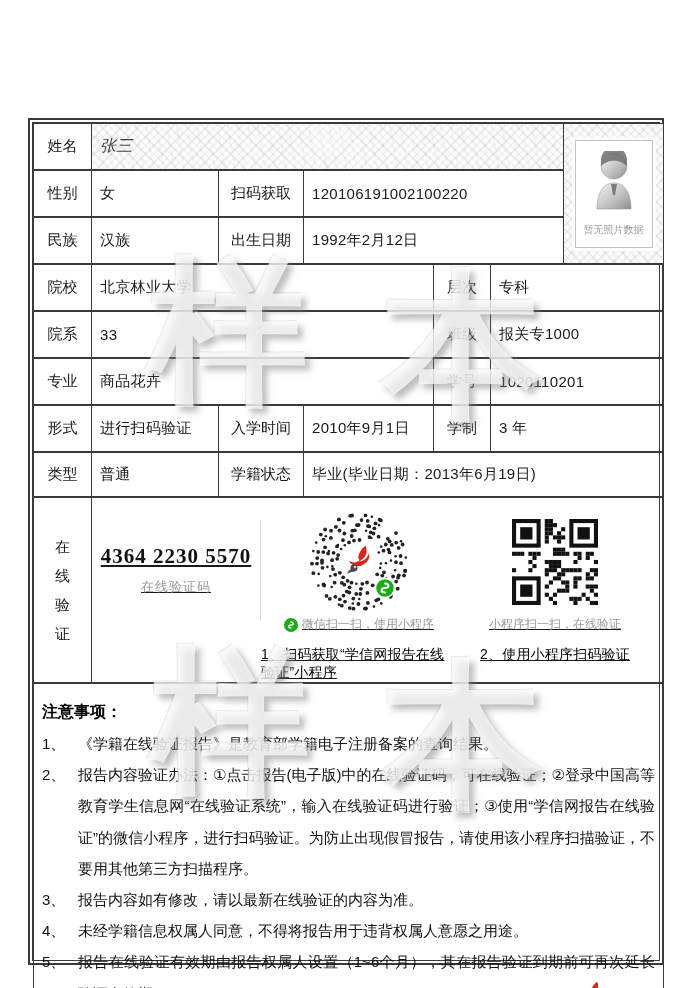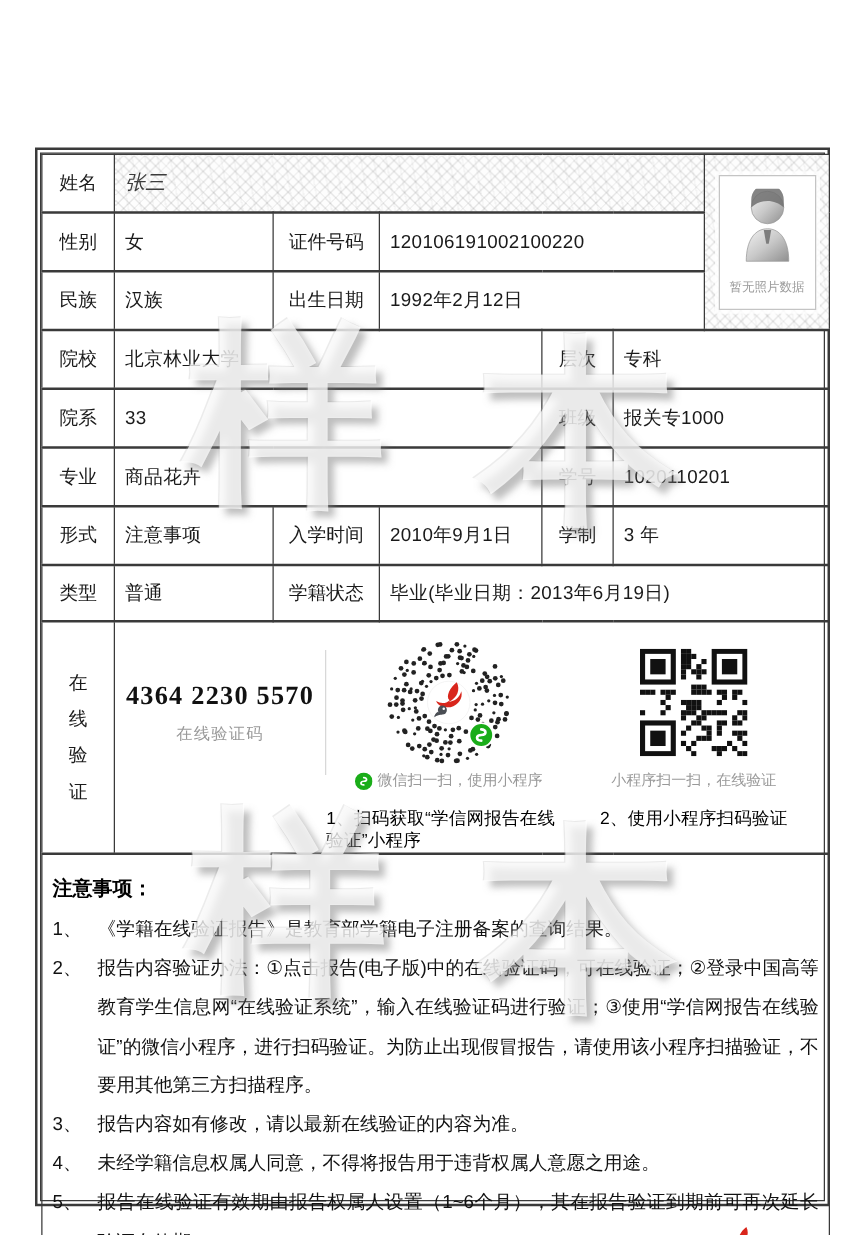--- a/index.html
+++ b/index.html
@@ -26,21 +26,21 @@
     background-image:
       repeating-linear-gradient(45deg, rgba(90,90,90,0.14) 0 1px, transparent 1px 6px),
       repeating-linear-gradient(-45deg, rgba(90,90,90,0.14) 0 1px, transparent 1px 6px),
       repeating-linear-gradient(80deg, rgba(90,90,90,0.07) 0 1px, transparent 1px 10px);
   }
   .name-val{font-family:"DejaVu Serif","Liberation Serif",serif;font-style:italic;font-size:16px;color:#3d3d3d;}
   td.photo-cell{padding:4px;}
   .photo-card{width:78px;height:108px;margin:0 auto;background:#fff;border:1px solid #c4c4c4;box-shadow:0 0 0 3px rgba(255,255,255,0.8);display:flex;flex-direction:column;align-items:center;justify-content:center;gap:12px;}
   .photo-caption{font-size:10px;color:#9b9b9b;}
   .v-label{width:20px;margin:0 auto;line-height:1.95;font-size:15px;word-break:break-all;text-align:center;}
-  .verify-flex{display:flex;align-items:flex-start;padding:14px 10px 0 0;}
+  .verify-flex{display:flex;align-items:flex-start;padding:14px 10px 0 0;text-decoration:underline;}
   .code-col{width:168px;display:flex;flex-direction:column;align-items:center;margin-top:32px;}
   .verify-code{font-family:"Liberation Serif","DejaVu Serif",serif;font-weight:bold;font-size:21px;color:#111;letter-spacing:1px;cursor:pointer;}
   .verify-code-caption{font-size:13px;color:var(--caption-gray);margin-top:9px;letter-spacing:1px;}
   .vdivider{width:1px;background:#d8d8d8;height:100px;margin-top:8px;}
   .qr-col{display:flex;flex-direction:column;align-items:center;}
   .qr-col.c1{flex:1;}
   .qr-col.c2{width:196px;}
   .qr-box{height:100px;display:flex;align-items:center;justify-content:center;}
   .qr-caption{font-size:12px;color:var(--caption-gray);margin-top:4px;display:flex;align-items:center;gap:4px;}
   .qr-step{font-size:14px;color:#000000;margin-top:13px;font-weight:500;letter-spacing:0.2px;}
@@ -103,21 +103,21 @@
                 <path d="M6,58 C6,41 13,32 23,32 C33,32 40,41 40,58 Z" fill="url(#pgrad)" stroke="#9a9a9a" stroke-width="0.6"></path>
                 <path d="M20,33 L26,33 L24,44 L22,44 Z" fill="#7d7d7d"></path>
               </svg>
               <div class="photo-caption">暂无照片数据</div>
             </div>
           </td>
         </tr>
         <tr class="rmid">
           <td class="lbl">性别</td>
           <td class="val">女</td>
-          <td class="lbl">证件号码</td>
+          <td class="lbl">扫码获取</td>
           <td class="val" colspan="3">120106191002100220</td>
         </tr>
         <tr class="rmid">
           <td class="lbl">民族</td>
           <td class="val">汉族</td>
           <td class="lbl">出生日期</td>
           <td class="val" colspan="3">1992年2月12日</td>
         </tr>
         <tr class="rmid">
           <td class="lbl">院校</td>
@@ -132,21 +132,21 @@
           <td class="val" colspan="2">报关专1000</td>
         </tr>
         <tr class="rmid">
           <td class="lbl">专业</td>
           <td class="val" colspan="3">商品花卉</td>
           <td class="lbl">学号</td>
           <td class="val" colspan="2">1020110201</td>
         </tr>
         <tr class="rmid">
           <td class="lbl">形式</td>
-          <td class="val">注意事项</td>
+          <td class="val">进行扫码验证</td>
           <td class="lbl">入学时间</td>
           <td class="val">2010年9月1日</td>
           <td class="lbl">学制</td>
           <td class="val" colspan="2">3 年</td>
         </tr>
         <tr class="r8">
           <td class="lbl">类型</td>
           <td class="val">普通</td>
           <td class="lbl">学籍状态</td>
           <td class="val" colspan="4">毕业(毕业日期：2013年6月19日)</td>

